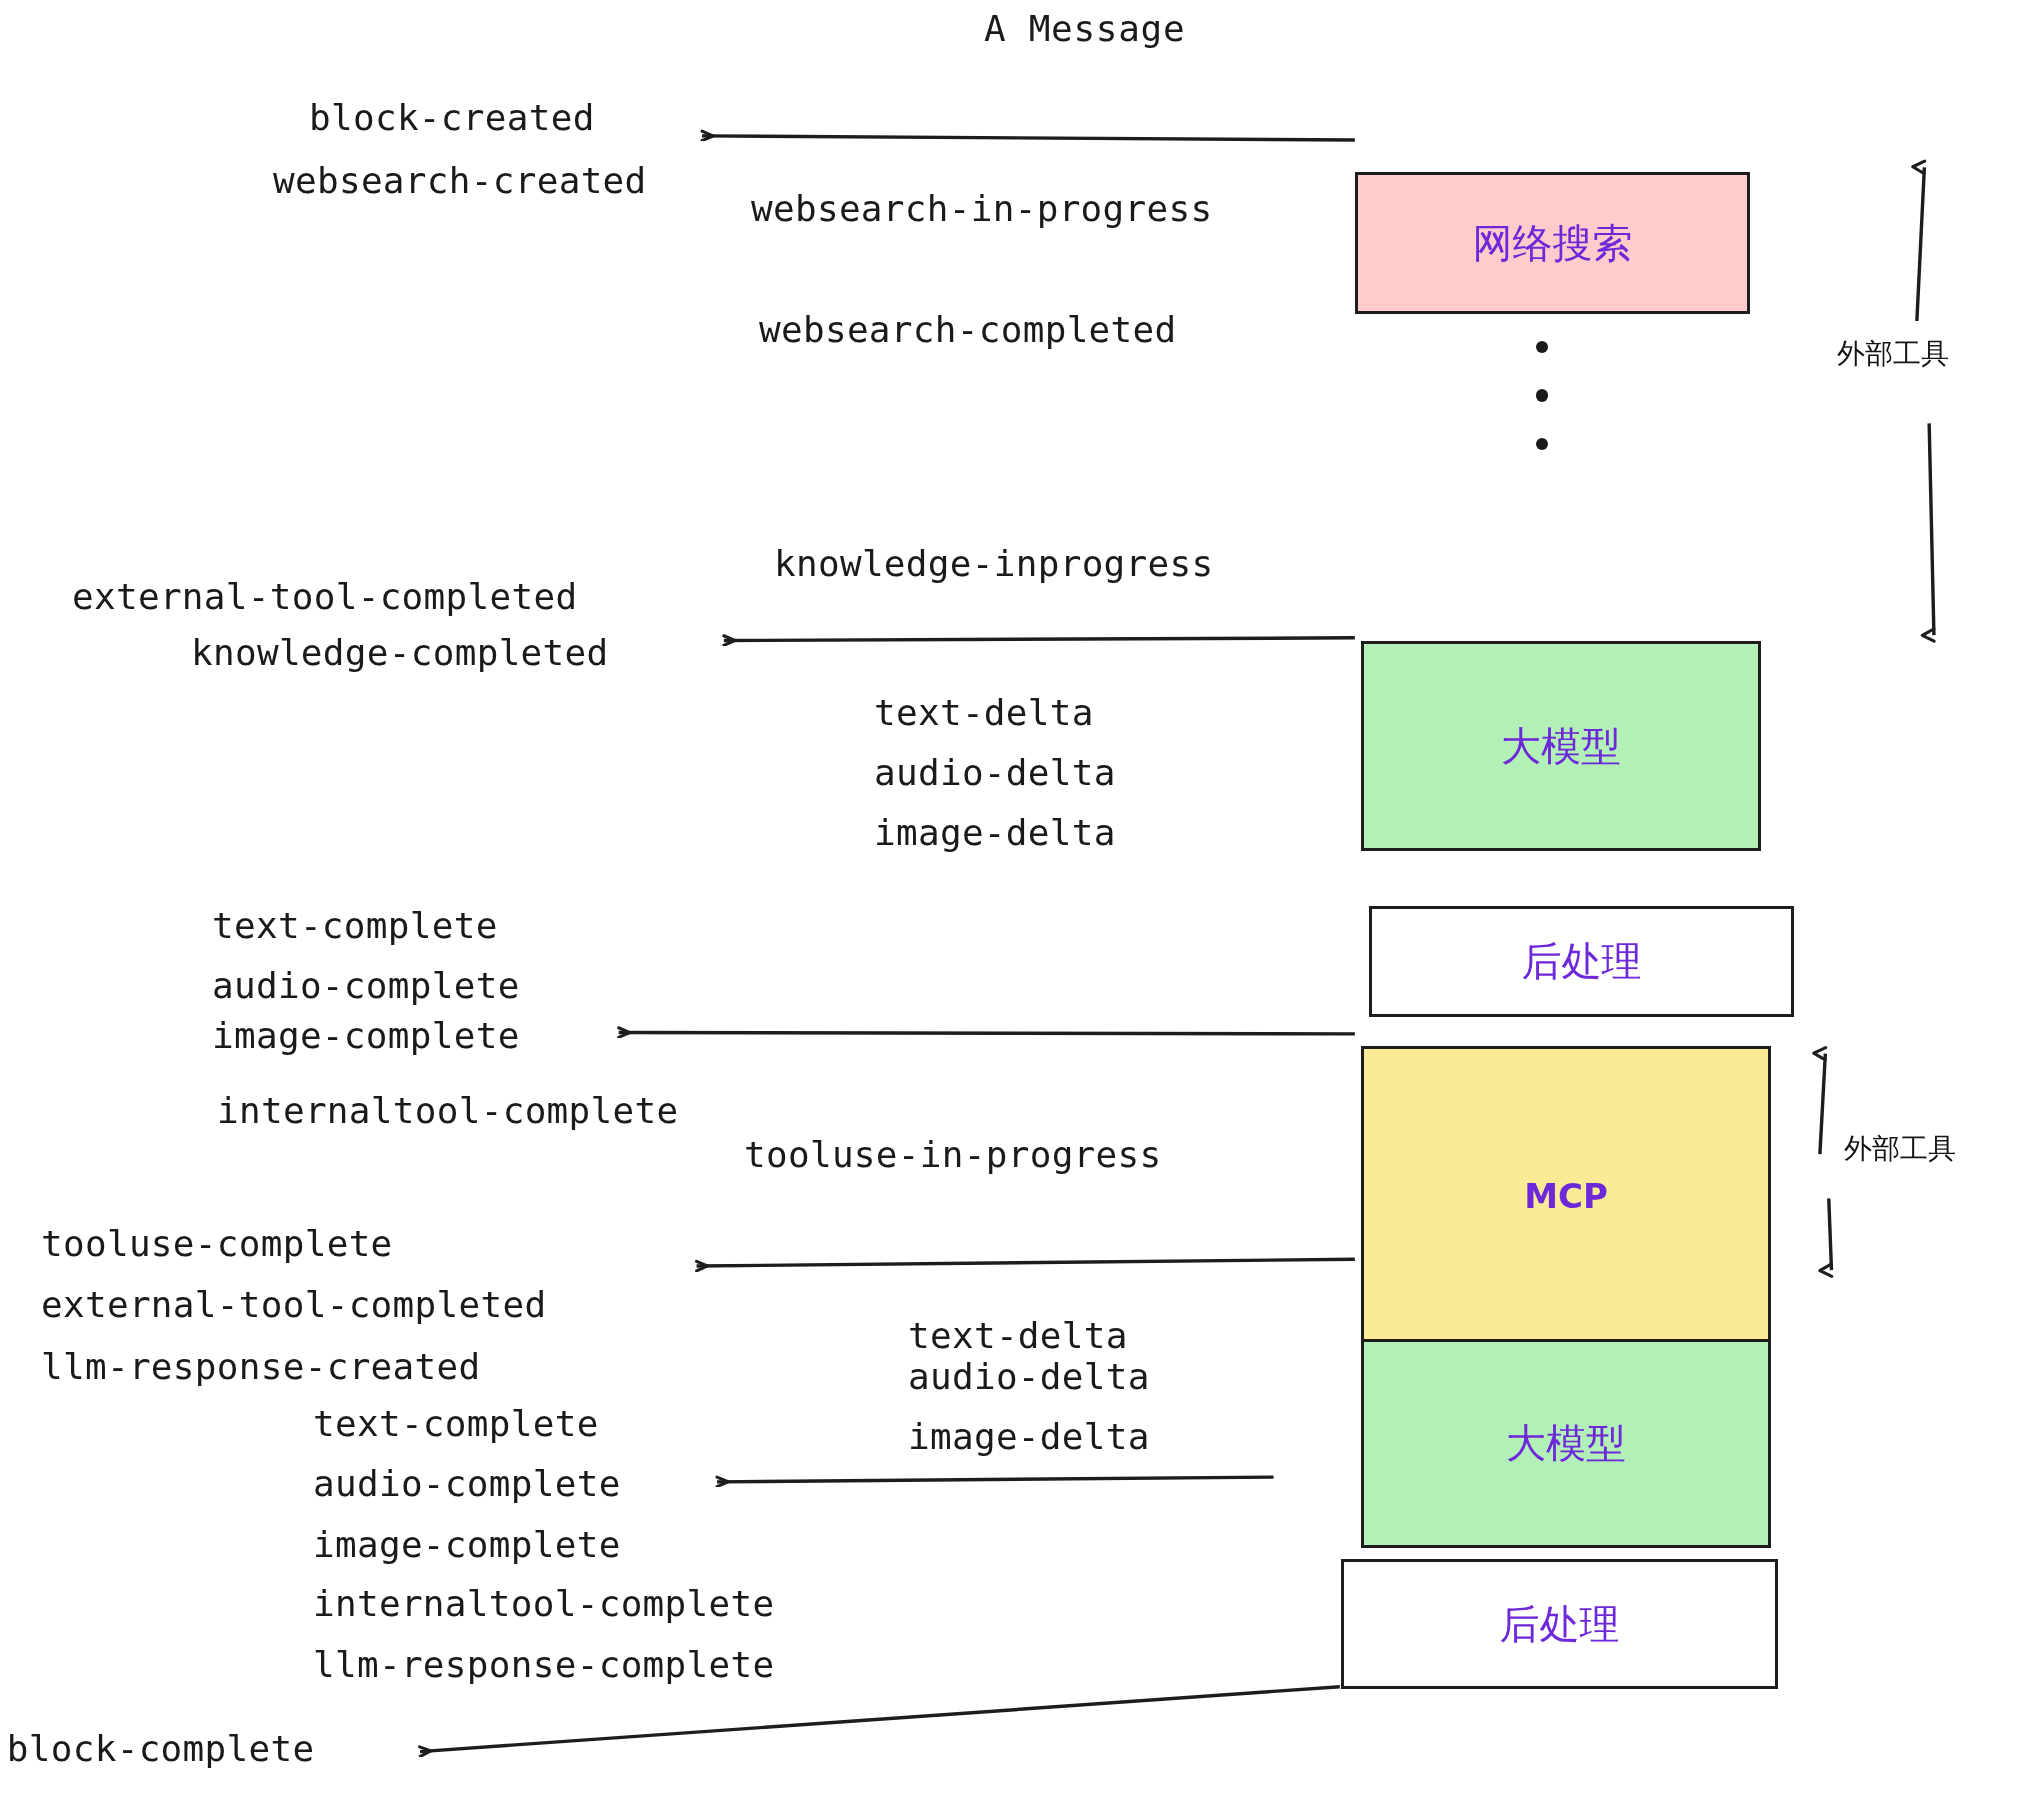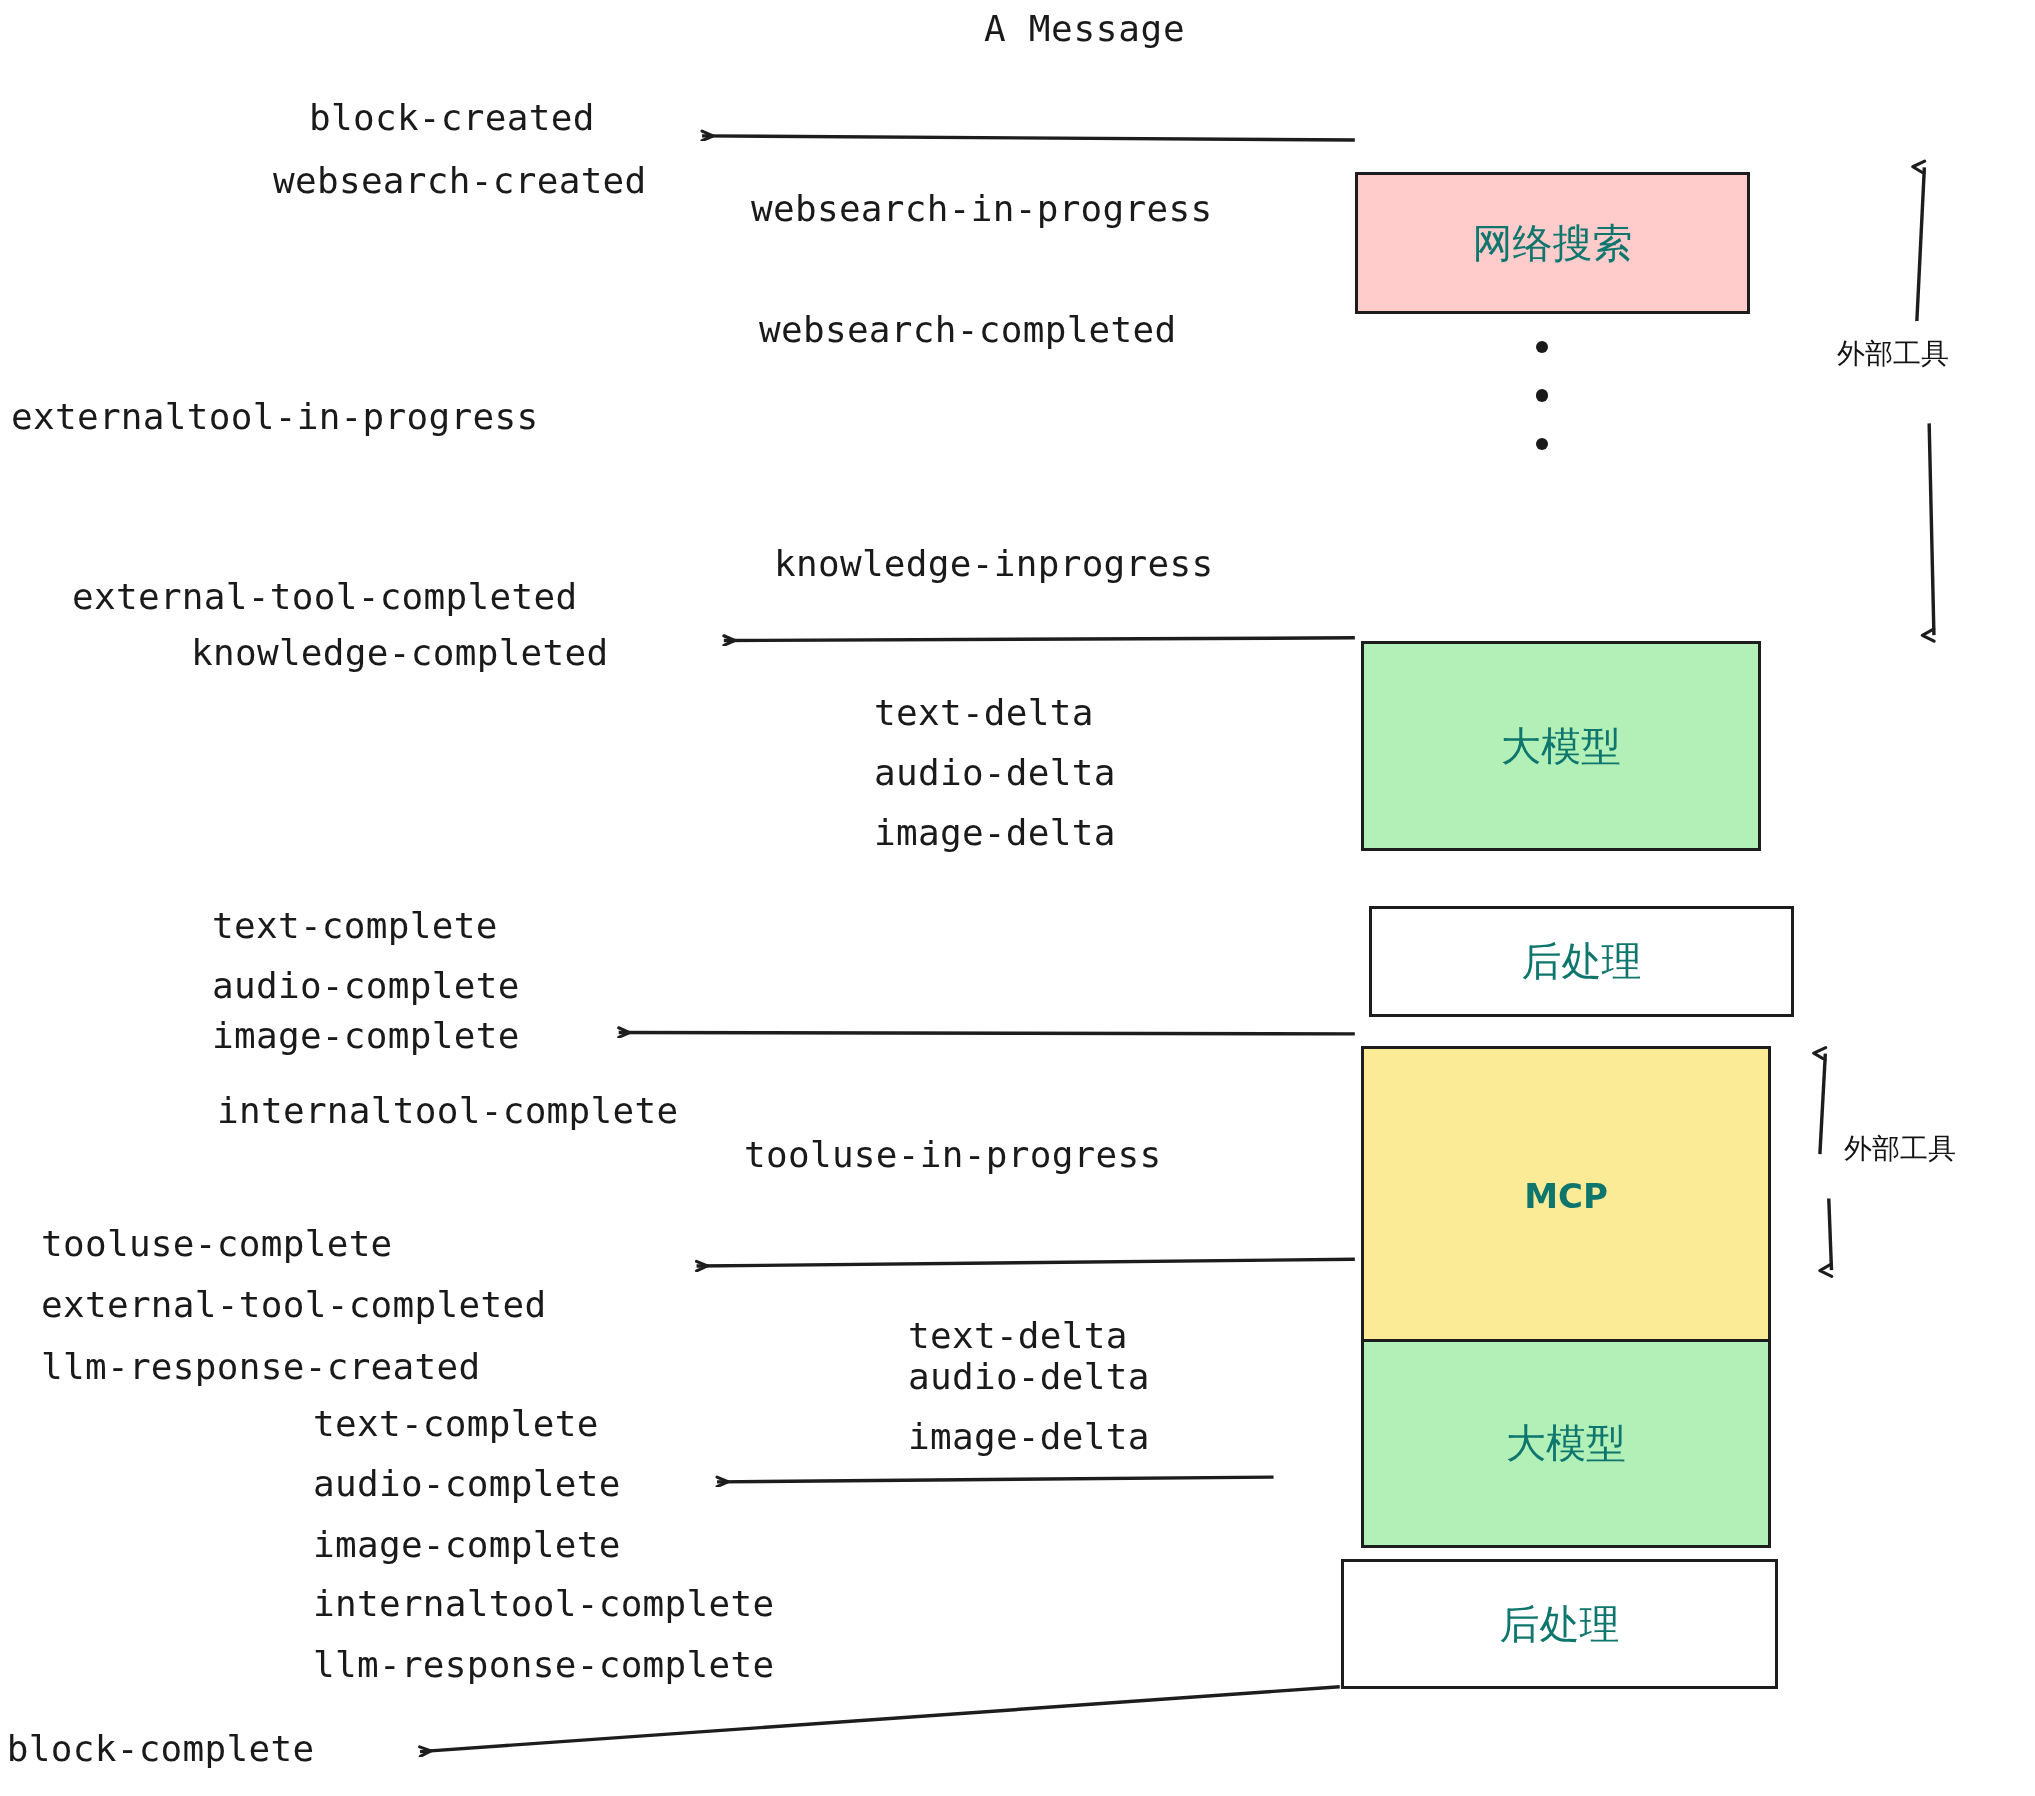--- a/index.html
+++ b/index.html
@@ -47,21 +47,21 @@
   
   .box {
     position: absolute;
     box-sizing: border-box;
     border: 3.4px solid #1d1d1d;
     display: flex;
     align-items: center;
     justify-content: center;
     font-family: "DejaVu Sans", sans-serif;
     font-size: 40px;
-    color: #0f766e;
+    color: #6d28d9;
     font-weight: 500;
   }
   .box.pink  { background: #FFCCCB; }
   .box.green { background: #B2F0B8; }
   .box.yellow{ background: #FCEB96; }
   .box.plain { background: #ffffff; }
   .box.mcp   { font-size: 34px; font-family: "DejaVu Sans", sans-serif; font-weight: 700; }
 
   
   .dots {
@@ -159,21 +159,20 @@
     <span>后处理</span>
   </div>
 
   <div class="sidelabel" style="left:1837px; top:335px;">外部工具</div>
   <div class="sidelabel" style="left:1844px; top:1130px;">外部工具</div>
 
   <div class="evt" style="left:309px;  top:100px;">block-created</div>
   <div class="evt" style="left:273px;  top:163px;">websearch-created</div>
   <div class="evt" style="left:751px; top:191px;">websearch-in-progress</div>
   <div class="evt" style="left:759px; top:312px;">websearch-completed</div>
-  <div class="evt" style="left:11px;   top:399px;">externaltool-in-progress</div>
 
   <div class="evt" style="left:774px; top:546px;">knowledge-inprogress</div>
   <div class="evt" style="left:72px;  top:579px;">external-tool-completed</div>
   <div class="evt" style="left:191px;  top:635px;">knowledge-completed</div>
 
   <div class="evt" style="left:874px; top:695px;">text-delta</div>
   <div class="evt" style="left:874px; top:755px;">audio-delta</div>
   <div class="evt" style="left:874px; top:815px;">image-delta</div>
 
   <div class="evt" style="left:212px;  top:908px;">text-complete</div>

